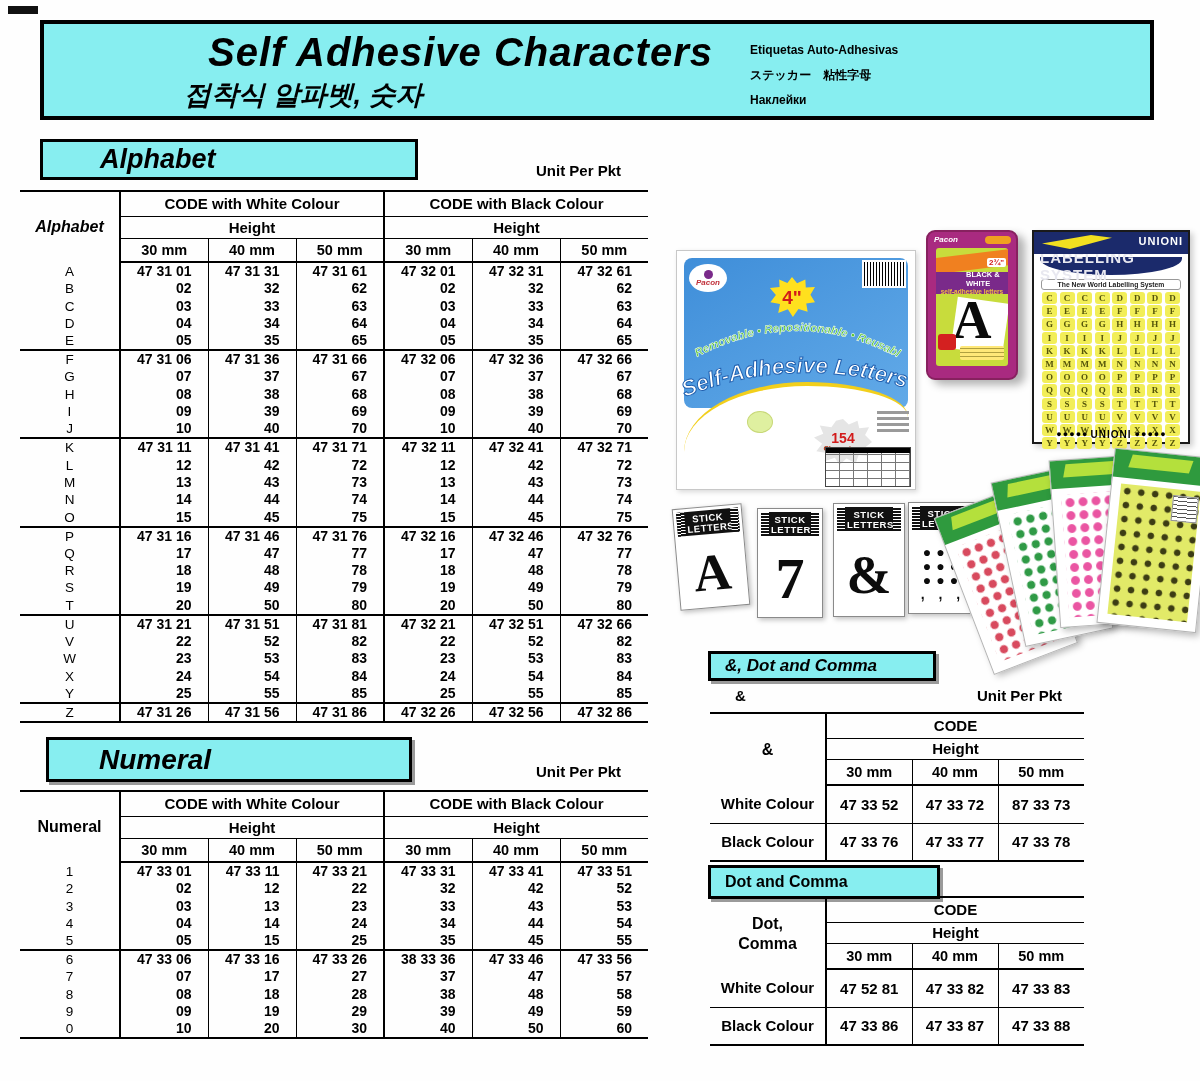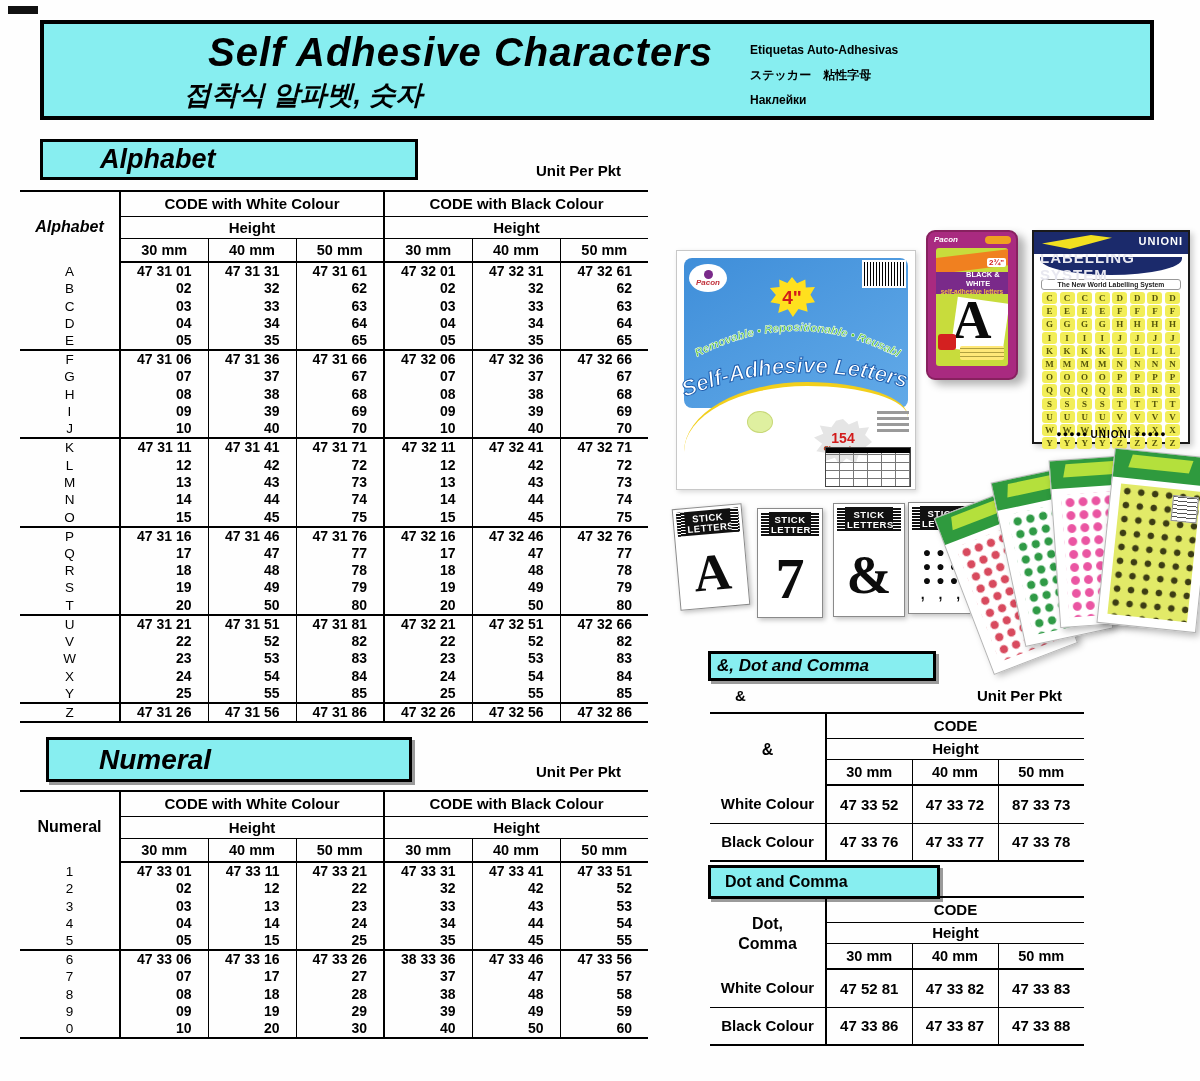--- a/index.html
+++ b/index.html
@@ -18,21 +18,21 @@
   .mh-right { position:absolute; left:706px; top:14px; font-size:12px; line-height:25px; font-weight:bold; }
 
   
   .sec-box { position:absolute; background:#87eef0; border:3px solid #000; display:flex; align-items:center; }
   .sec-box .sec-label { font-weight:bold; font-style:italic; }
   .alpha-box { left:40px; top:139px; width:378px; height:41px; }
   .alpha-box .sec-label { font-size:27px; padding-left:57px; }
   .numeral-box { left:46px; top:737px; width:366px; height:45px; box-shadow:3px 3px 0 #9a9a9a; }
   .numeral-box .sec-label { font-size:28px; padding-left:50px; }
   .amp-box { left:708px; top:651px; width:228px; height:30px; box-shadow:3px 3px 0 #9a9a9a; }
-  .amp-box .sec-label { font-size:17px; padding-left:6px; }
+  .amp-box .sec-label { font-size:17px; padding-left:14px; }
   .dotc-box { left:708px; top:865px; width:232px; height:34px; box-shadow:3px 3px 0 #9a9a9a; }
   .dotc-box .sec-label { font-size:16px; padding-left:14px; font-style:normal; }
 
   .unit-label { position:absolute; font-weight:bold; font-size:15px; }
   .u-alpha { left:536px; top:162px; }
   .u-num { left:536px; top:763px; }
   .u-amp { left:977px; top:687px; }
   .amp-symbol { position:absolute; left:735px; top:687px; font-weight:bold; font-size:15px; }
 
   

